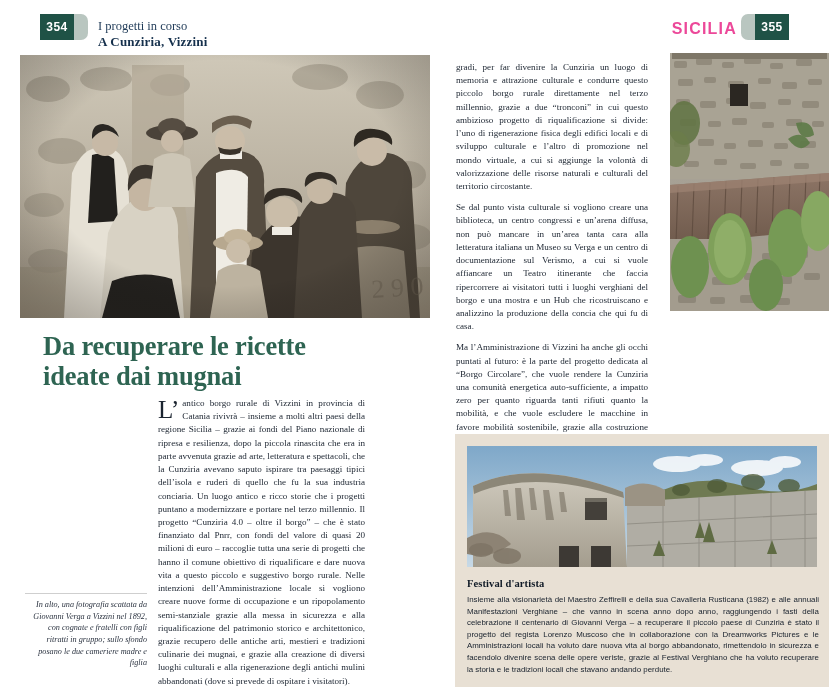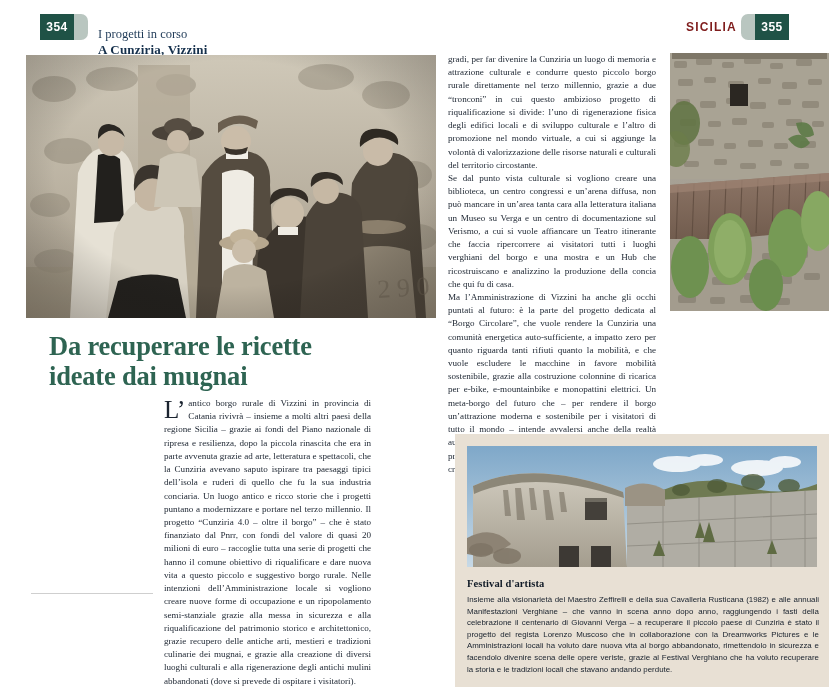--- a/index.html
+++ b/index.html
@@ -22,31 +22,31 @@
     letter-spacing:.5px;
   }
   .folio-tab{
     position:absolute;top:14px;width:14px;height:26px;
     background:#b9c6c0;
   }
   .folio-left{left:40px;}
   .tab-left{left:74px;border-top-right-radius:7px;border-bottom-right-radius:7px;}
   .folio-right{left:755px;}
   .tab-right{left:741px;border-top-left-radius:7px;border-bottom-left-radius:7px;}
-  .head-titles{position:absolute;left:98px;top:27px;line-height:1.18;}
+  .head-titles{position:absolute;left:98px;top:19px;line-height:1.18;}
   .head-kicker{font-size:12.5px;color:#1f3a57;}
   .head-title{font-size:13px;font-weight:bold;color:#15304c;letter-spacing:.2px;}
   .head-section{
     position:absolute;right:92px;top:20px;
     font-family:"Liberation Sans", sans-serif;
-    font-weight:bold;font-size:12px;color:#7f1d1d;letter-spacing:1.2px;
+    font-weight:bold;font-size:16px;color:#ec4899;letter-spacing:1.2px;
   }
 
   
-  .page-left{position:absolute;left:16px;top:46px;width:420px;height:645px;}
+  .page-left{position:absolute;left:10px;top:46px;width:420px;height:645px;}
   .photo-hero{
     position:absolute;left:10px;top:9px;width:410px;height:263px;
     background:#c9c2b4;overflow:hidden;
   }
   .headline{
     position:absolute;left:33px;top:285px;width:330px;
     font-family:"Liberation Serif", serif;
     font-weight:bold;font-size:26.5px;line-height:1.14;
     color:#2e6452;letter-spacing:-.2px;
   }
@@ -66,21 +66,21 @@
     float:left;font-size:25px;line-height:.84;
     font-weight:normal;padding:2px 3px 0 0;color:#1b2430;
   }
 
   
   .page-right{position:absolute;left:420px;top:46px;width:409px;height:645px;}
   .col-r1{
     position:absolute;left:28px;top:7px;width:208px;
     font-size:9.1px;line-height:1.455;text-align:justify;color:#1b2430;
   }
-  .col-r1 p{margin:0;}
+  .col-r1 p{margin:8px;}
   .sig{display:block;text-align:right;font-weight:bold;font-size:9.4px;margin-top:2px;letter-spacing:.3px;}
   .photo-top-right{
     position:absolute;left:250px;top:7px;width:159px;height:258px;
     background:#8ea07c;overflow:hidden;
   }
   .pullquote{
     position:absolute;left:250px;top:288px;width:115px;
     font-style:italic;font-size:8.3px;line-height:1.5;color:#2b3340;
   }
   .panel{
@@ -212,20 +212,21 @@
           <path d="M285 132 q16 -16 32 -2 q0 -12 -16 -13 q-18 -1 -16 15 Z" fill="#332e27"></path>
         </g>
         <text x="352" y="243" font-family="Liberation Serif, serif" font-size="26" fill="#6e6455" opacity="0.55" transform="rotate(-4 352 243)">2 9 0</text>
         <rect width="410" height="263" fill="url(#vig)"></rect>
       </svg>
     </div>
 
     <div class="headline">Da recuperare le ricette ideate dai mugnai</div>
 
     <div class="cap-left-rule"></div>
+    <div class="cap-left">In alto, una fotografia scattata da Giovanni Verga a Vizzini nel 1892, con cognate e fratelli con figli ritratti in gruppo; sullo sfondo posano le due cameriere madre e figlia</div>
 
     <div class="col-left">
       <p class="dropcap">L’antico borgo rurale di Vizzini in provincia di Catania rivivrà – insieme a molti altri paesi della regione Sicilia – grazie ai fondi del Piano nazionale di ripresa e resilienza, dopo la piccola rinascita che era in parte avvenuta grazie ad arte, letteratura e spettacoli, che la Cunziria avevano saputo ispirare tra paesaggi tipici dell’isola e ruderi di quello che fu la sua industria conciaria. Un luogo antico e ricco storie che i progetti puntano a modernizzare e portare nel terzo millennio. Il progetto “Cunziria 4.0 – oltre il borgo” – che è stato finanziato dal Pnrr, con fondi del valore di quasi 20 milioni di euro – raccoglie tutta una serie di progetti che hanno il comune obiettivo di riqualificare e dare nuova vita a questo piccolo e suggestivo borgo rurale. Nelle intenzioni dell’Amministrazione locale si vogliono creare nuove forme di occupazione e un ripopolamento semi-stanziale grazie alla messa in sicurezza e alla riqualificazione del patrimonio storico e architettonico, grazie recupero delle antiche arti, mestieri e tradizioni culinarie dei mugnai, e grazie alla creazione di diversi luoghi culturali e alla rigenerazione degli antichi mulini abbandonati (dove si prevede di ospitare i visitatori).</p>
       <p>Si punta dunque a una sua trasformazione a trecentosessanta</p>
     </div>
   </div>
 
   <div class="page-right">
 
     <div class="col-r1">

